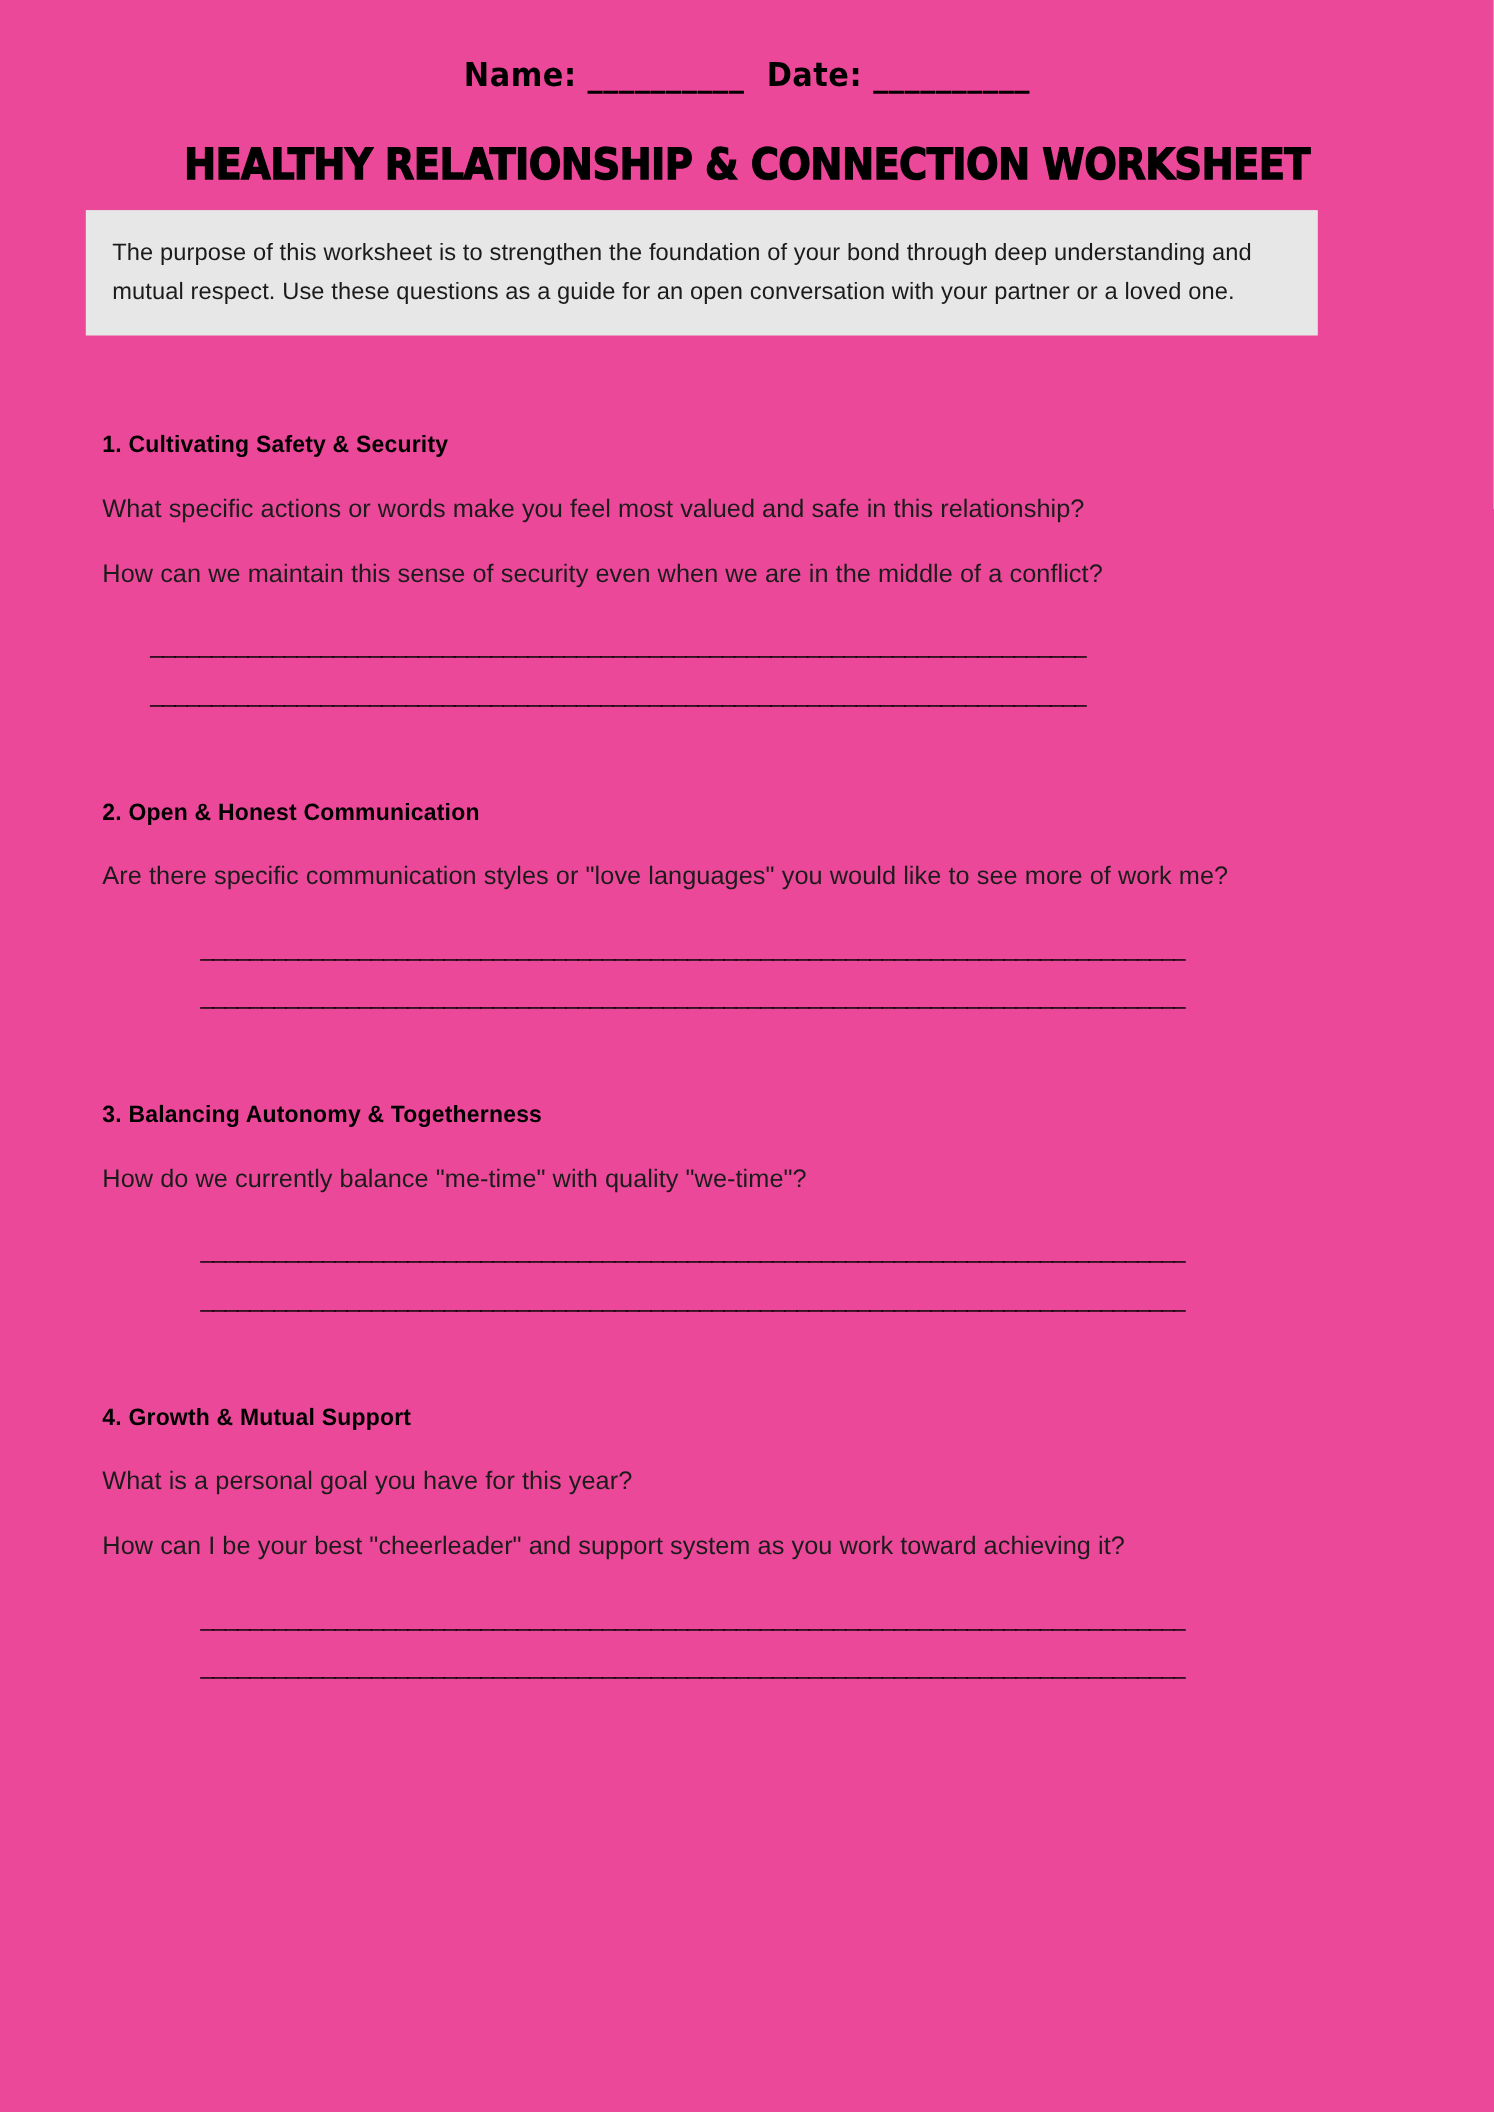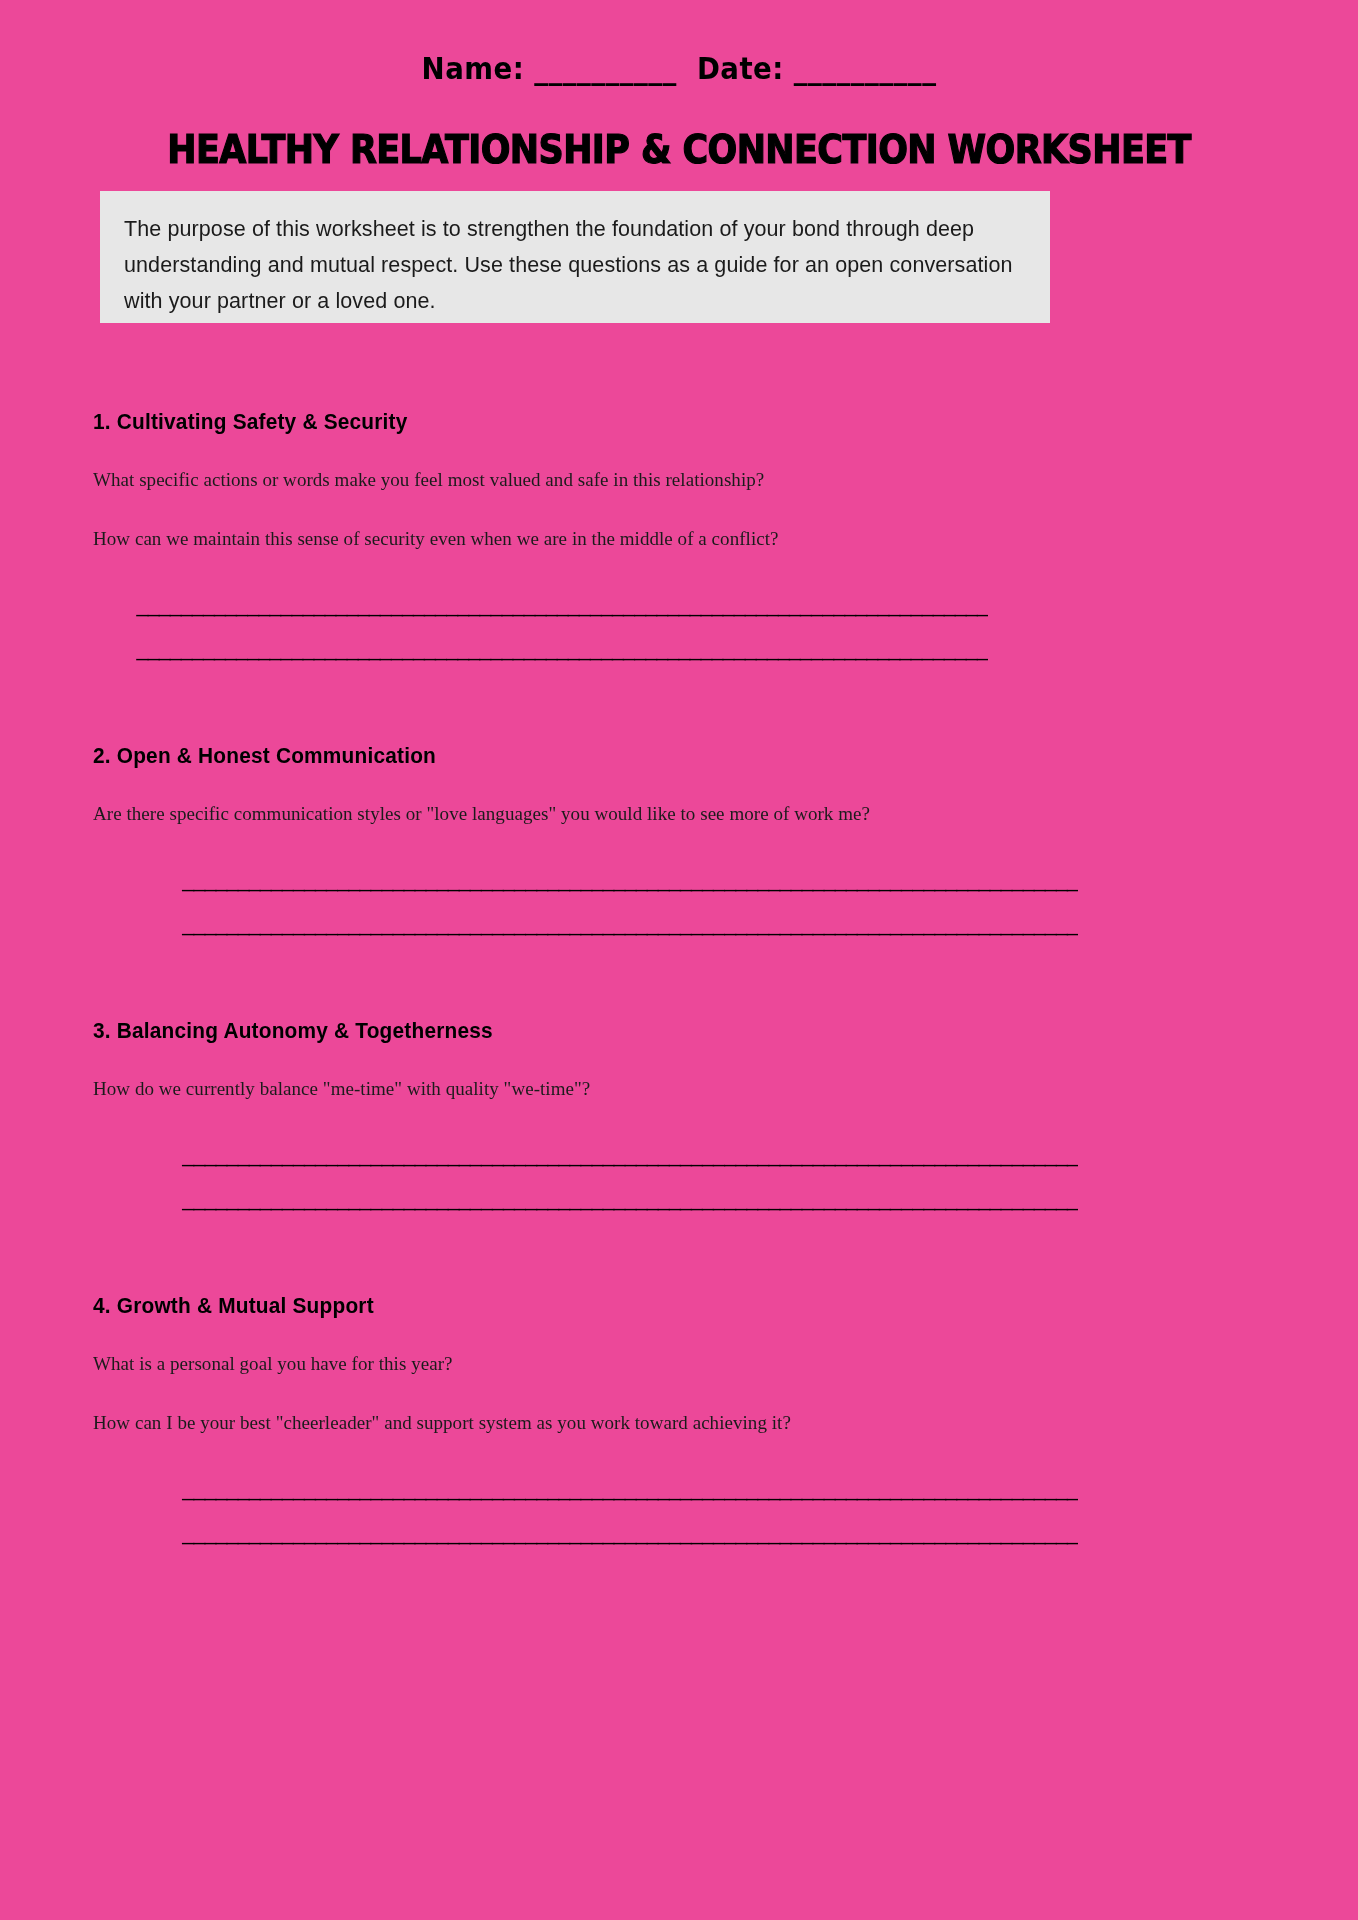--- a/index.html
+++ b/index.html
@@ -50,25 +50,25 @@
     -webkit-text-stroke: 1.1px #000;
     transform: scaleY(1.12);
   }
 
   
   .intro-wrap {
     margin: 22px 0 0 0;
     padding: 0;
   }
   .intro-box {
-    margin-left: 100px;
-    width: 950px;
+    margin-left: 78px;
+    width: 1120px;
     background: #e7e7e7;
     box-sizing: border-box;
-    padding: 20px 24px 4px 24px;
+    padding: 20px 24px 22px 24px;
   }
   .intro-text {
     font-size: 21.5px;
     line-height: 36px;
     color: #1b1b1b;
     letter-spacing: 0.1px;
     font-family: "Liberation Sans", sans-serif;
   }
 
   
@@ -86,27 +86,26 @@
     font-weight: bold;
     font-size: 21.5px;
     letter-spacing: 0.2px;
     line-height: 26px;
     margin-bottom: 30px;
     color: #000;
     transform: scaleX(0.97);
     transform-origin: left center;
   }
   .sec-question {
-    font-size: 19px;
+    font-size: 23px;
     line-height: 30px;
     color: #1b1b1b;
     letter-spacing: 0.05px;
     margin-bottom: 29px;
     white-space: nowrap;
-    font-family: Liberation Serif, serif;
   }
   .answer-lines {
     margin-top: 19px;
   }
   .answer-line {
     font-size: 21.5px;
     line-height: 44px;
     letter-spacing: -0.9px;
     color: #000;
     white-space: nowrap;

